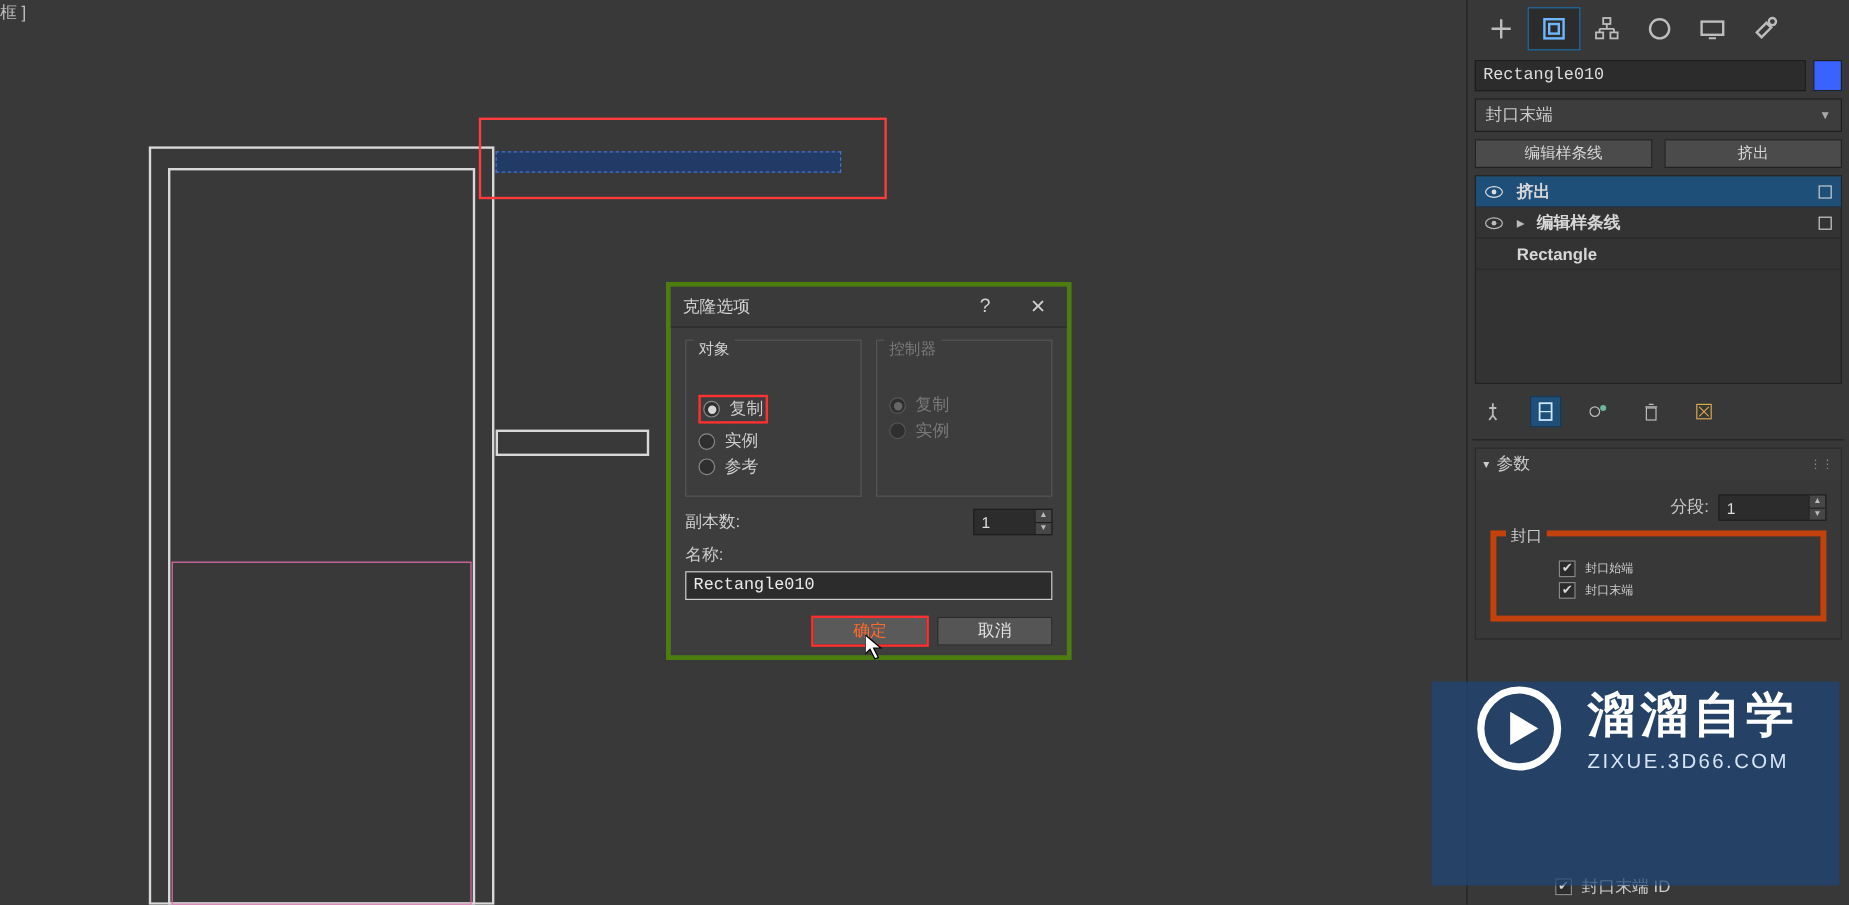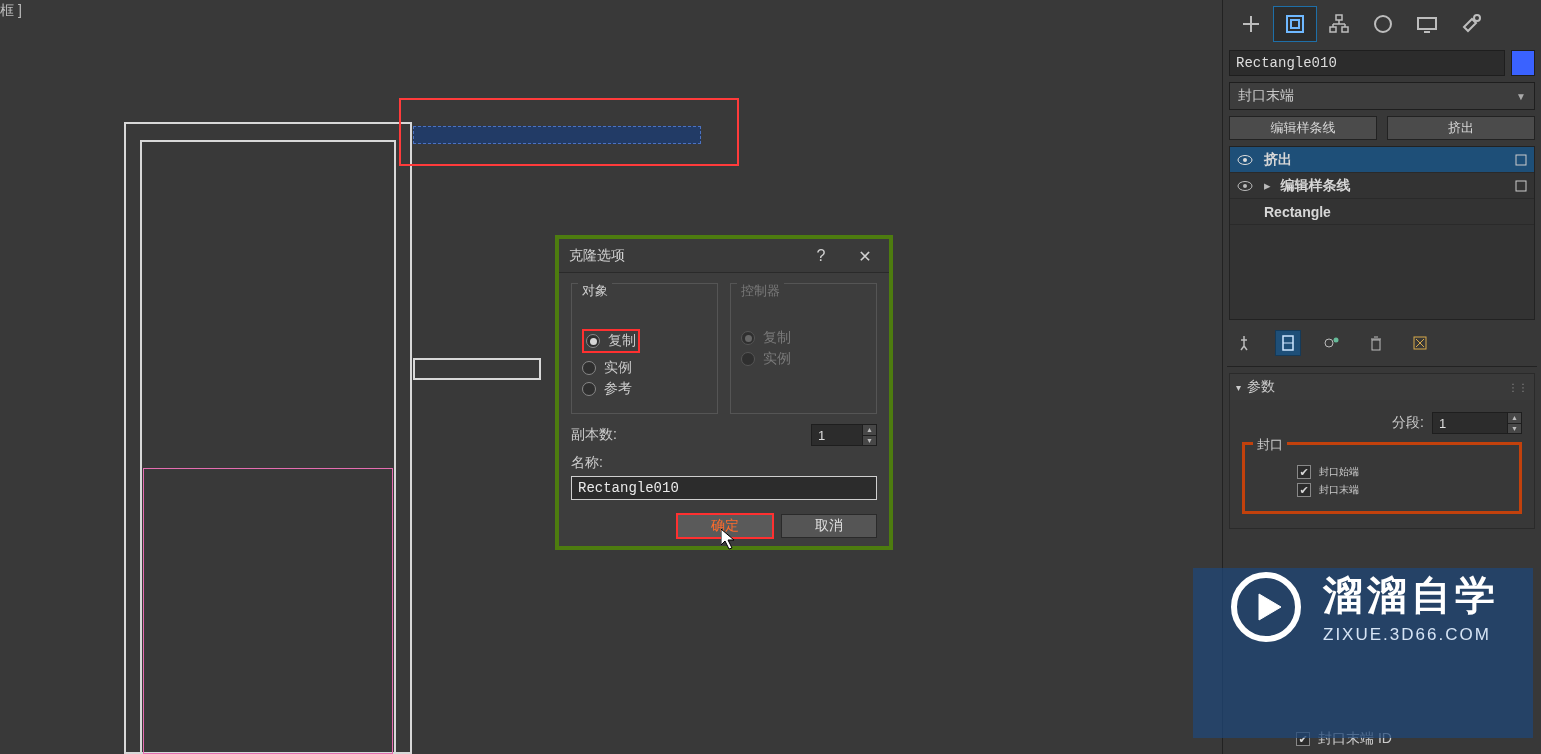--- a/index.html
+++ b/index.html
@@ -152,21 +152,21 @@
 .rollout-head { display:flex; align-items:center; height:26px; padding:0 6px; background:#3a3a3a; font-size:14px;}
 .rollout-head .caret { margin-right:6px; font-size:10px;}
 .rollout-head .rh-dots { margin-left:auto; color:#888; font-size:10px; }
 .rollout-body { padding:8px 12px 14px 12px; }
 
 .prm-row { display:flex; align-items:center; justify-content:flex-end; gap:8px; margin:4px 0; font-size:14px;}
 .prm-row .plabel { width:48px; text-align:right; }
 .prm-row .spinner { width:90px; }
 
 .group {
-  border:3px solid #c2410c; margin:8px 0 0 0; padding:16px 12px 10px 12px; position:relative;
+  border:5px solid #c2410c; margin:8px 0 0 0; padding:16px 12px 10px 12px; position:relative;
 }
 .group .glegend { position:absolute; top:-9px; left:8px; background:#383838; padding:0 4px; font-size:13px;}
 .chk-row { display:flex; align-items:center; gap:8px; margin:4px 0 4px 40px; font-size:10px;}
 .chk { width:14px; height:14px; border:1px solid #888; background:#2c2c2c; display:inline-flex; align-items:center; justify-content:center;}
 .chk.on::after { content:"✔"; font-size:11px; color:#d6d6d6; line-height:1;}
 .rad-inline { display:flex; gap:28px; margin:6px 0 0 18px; font-size:14px;}
 
 .watermark {
   position:absolute; right:8px; bottom:16px; width:340px; height:170px;
   background: rgba(30,70,120,0.72);

